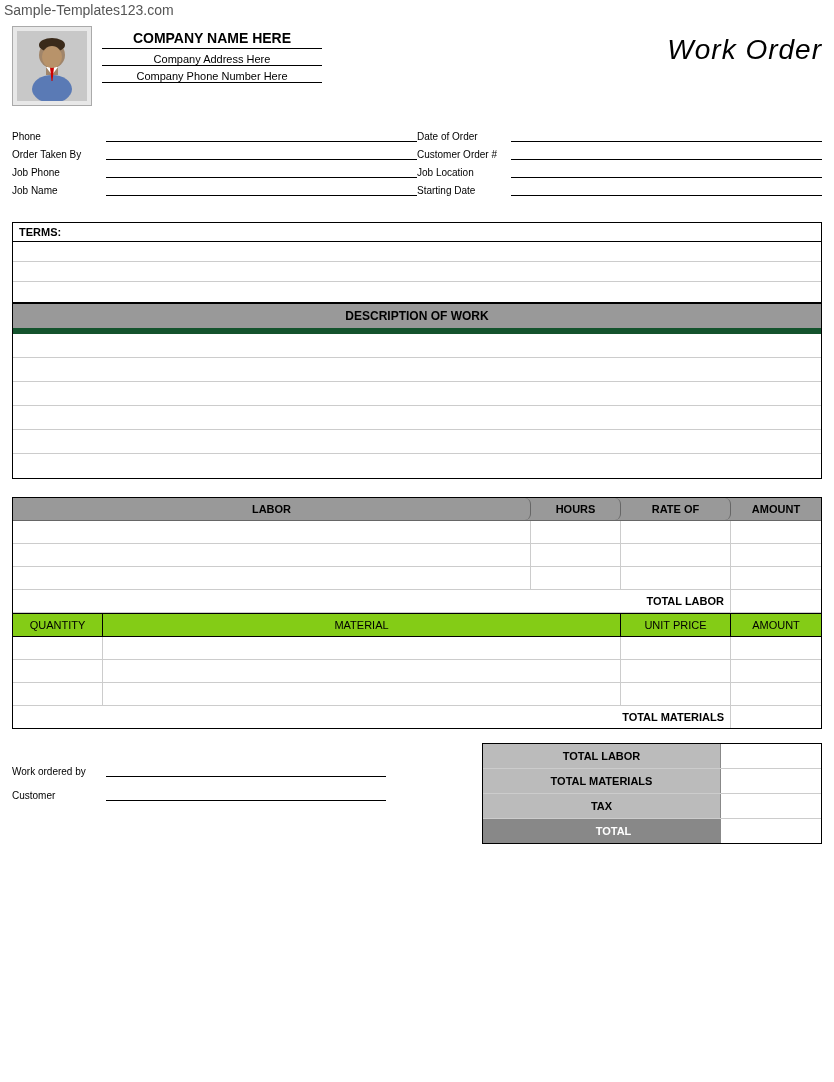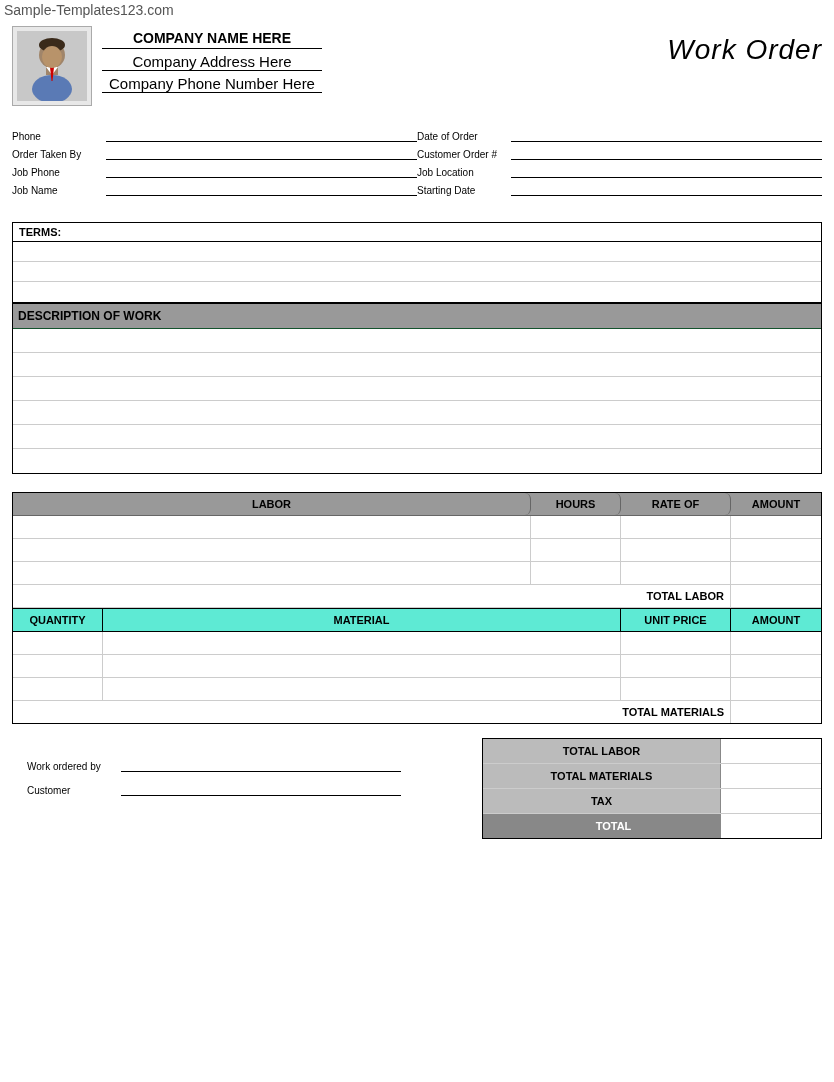--- a/index.html
+++ b/index.html
@@ -51,21 +51,21 @@
       font-weight: bold;
       border-bottom: 1.5px solid #000;
       padding-bottom: 2px;
       min-width: 220px;
       text-align: center;
     }
     .company-field {
       border-bottom: 1px solid #000;
       min-width: 220px;
       text-align: center;
-      font-size: 15px;
+      font-size: 11px;
     }
     .header-right {
       margin-left: auto;
       font-size: 28px;
       font-weight: normal;
       font-style: italic;
       letter-spacing: 1px;
       padding-top: 8px;
     }
     .form-section {
@@ -106,24 +106,25 @@
       display: flex;
       flex-direction: column;
     }
     .terms-row {
       height: 20px;
       border-bottom: 1px solid #ccc;
     }
     .terms-row:last-child { border-bottom: none; }
     .desc-header {
       background: #999;
+      text-align: center;
       font-weight: bold;
       font-size: 12px;
       padding: 5px;
-      border-bottom: 1px solid #14532d;
+      border-bottom: 6px solid #14532d;
       border-top: 1px solid #000;
     }
     .desc-section {
       margin: 0 12px;
       border: 1px solid #000;
     }
     .desc-row {
       height: 24px;
       border-bottom: 1px solid #ccc;
     }
@@ -182,24 +183,24 @@
     .materials-header-row {
       display: grid;
       grid-template-columns: 90px 1fr 110px 90px;
       background: #fff;
       border-bottom: 1px solid #000;
       border-top: 1px solid #000;
     }
     .materials-header-cell {
       padding: 5px 4px;
       text-align: center;
-      font-weight: bold;
+      font-weight: normal;
       font-size: 11px;
       border-right: 1px solid #000;
-      background: #5eead4;
+      background: #84cc16;
     }
     .materials-header-cell:last-child { border-right: none; }
     .materials-data-row {
       display: grid;
       grid-template-columns: 90px 1fr 110px 90px;
       border-bottom: 1px solid #ccc;
       min-height: 22px;
     }
     .materials-data-row:last-child { border-bottom: none; }
     .materials-data-cell {
@@ -230,21 +231,20 @@
       display: flex;
       gap: 0;
       align-items: flex-start;
     }
     .summary-left {
       flex: 1;
       display: flex;
       flex-direction: column;
       gap: 10px;
       padding-top: 20px;
-      margin-left: 15px;
     }
     .summary-left-row {
       display: flex;
       align-items: flex-end;
       gap: 4px;
     }
     .summary-left-label {
       font-size: 10px;
       white-space: nowrap;
       min-width: 90px;

